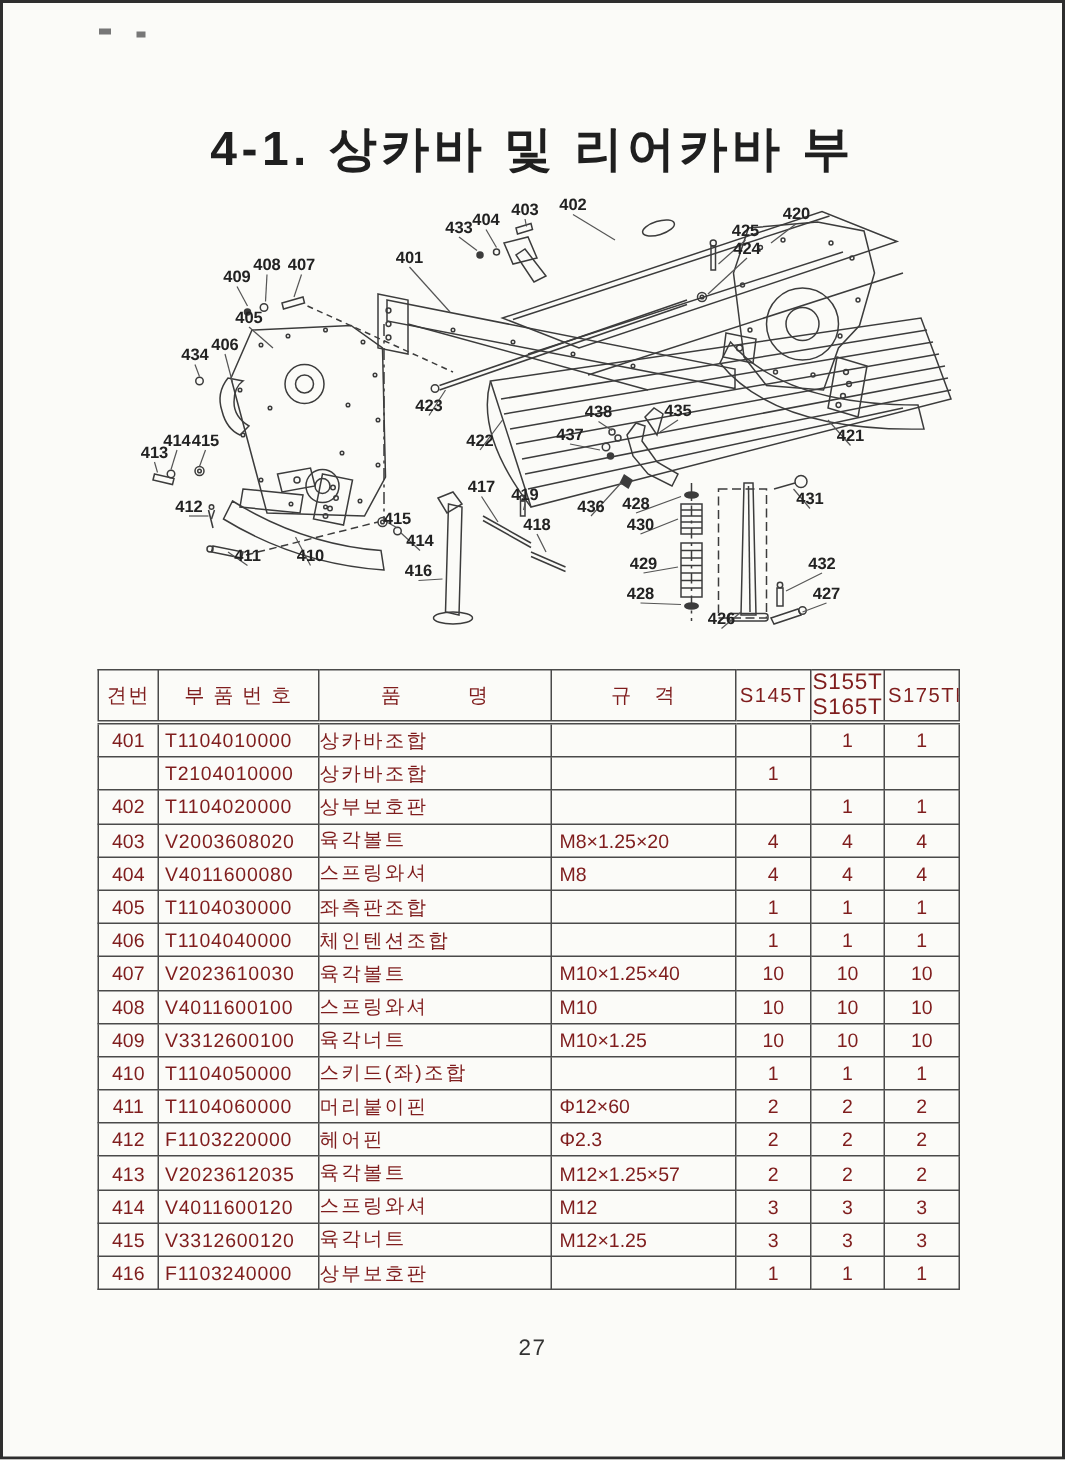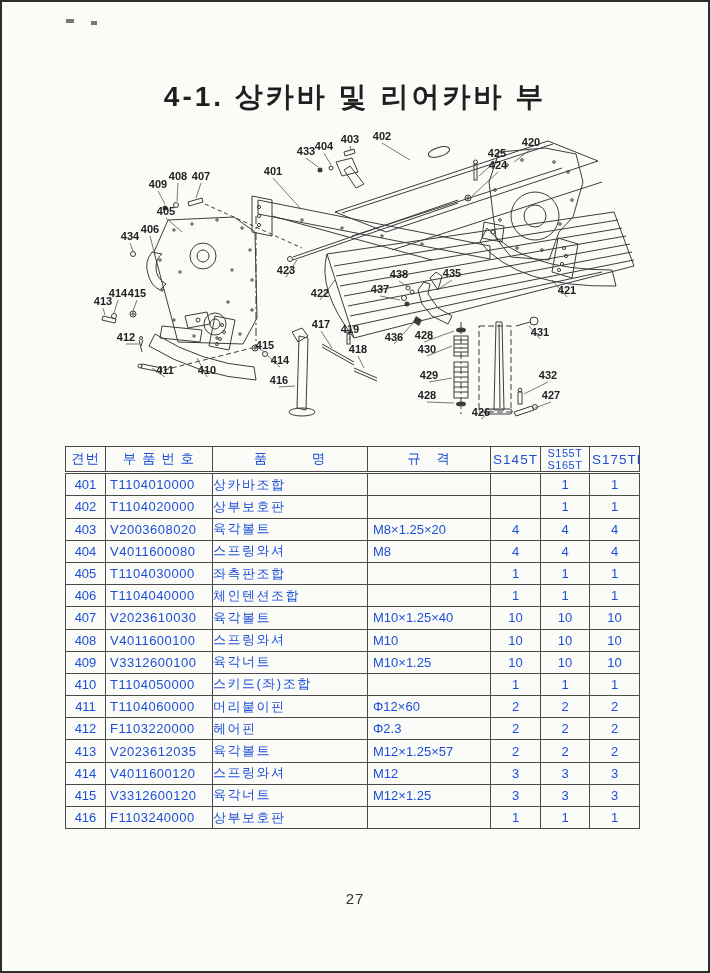--- a/index.html
+++ b/index.html
@@ -4,34 +4,34 @@
 <style>
   html,body{margin:0;padding:0;background:#e8e8e4;}
   .page{
     position:relative; width:710px; height:973px; margin:0 auto;
     background:#fbfbf8; box-sizing:border-box; border:2px solid #2e2e2e;
     font-family:"Liberation Sans", sans-serif; color:#2b2b2b; overflow:hidden;
   }
   .speck{position:absolute;background:#777;}
   .title{
     position:absolute; top:76px; left:0; width:100%; text-align:center;
-    font-size:28px; font-weight:bold; letter-spacing:3px; color:#1f1f1f;
+    font-size:32px; font-weight:bold; letter-spacing:3px; color:#1f1f1f;
   }
   .diagram{position:absolute; top:118px; left:0; width:710px; height:332px;}
   .diagram svg{width:710px;height:332px;display:block;}
   .d-stroke{stroke:#3c3c3c; fill:none; stroke-width:1;}
   .d-fill{fill:#3c3c3c; stroke:none;}
   .callout{font-size:11px; font-weight:bold; fill:#222; font-family:"Liberation Sans",sans-serif;}
   .leader{stroke:#555; stroke-width:0.8;}
 
   .tablewrap{position:absolute; left:63px; top:444px;}
-  table{border-collapse:collapse; table-layout:fixed; width:574px; font-size:13px; color:#1d4ed8;}
+  table{border-collapse:collapse; table-layout:fixed; width:574px; font-size:13px; color:#7f1d1d;}
   td{border:1px solid #4a4a4a; height:21.2px; padding:0 2px; overflow:hidden; white-space:nowrap;}
   thead td{border-bottom:3px double #4a4a4a; text-align:center; font-size:13.5px; letter-spacing:1px;}
-  thead td.hdr-small{font-size:11px; line-height:1.1; letter-spacing:0.5px; white-space:pre-line; padding:0;}
+  thead td.hdr-small{font-size:15px; line-height:1.1; letter-spacing:0.5px; white-space:pre-line; padding:0;}
   tbody td:nth-child(1){text-align:center;}
   tbody td:nth-child(2){padding-left:4px; letter-spacing:0.5px;margin-left:16px;}
   tbody td:nth-child(3){padding-left:0; letter-spacing:1.5px;}
   tbody td:nth-child(4){padding-left:5px;}
   tbody td:nth-child(5),tbody td:nth-child(6),tbody td:nth-child(7){text-align:center;}
   .pageno{position:absolute; top:888px; left:0; width:100%; text-align:center; font-size:15px; color:#333; letter-spacing:1px;}
 </style>
 </head>
 <body>
 
@@ -351,20 +351,29 @@
           <tr>
             <td>401</td>
             <td>T1104010000</td>
             <td>상카바조합</td>
             <td></td>
             <td></td>
             <td>1</td>
             <td>1</td>
           </tr>
           <tr>
+            <td></td>
+            <td>T2104010000</td>
+            <td>상카바조합</td>
+            <td></td>
+            <td>1</td>
+            <td></td>
+            <td></td>
+          </tr>
+          <tr>
             <td>402</td>
             <td>T1104020000</td>
             <td>상부보호판</td>
             <td></td>
             <td></td>
             <td>1</td>
             <td>1</td>
           </tr>
           <tr>
             <td>403</td>

